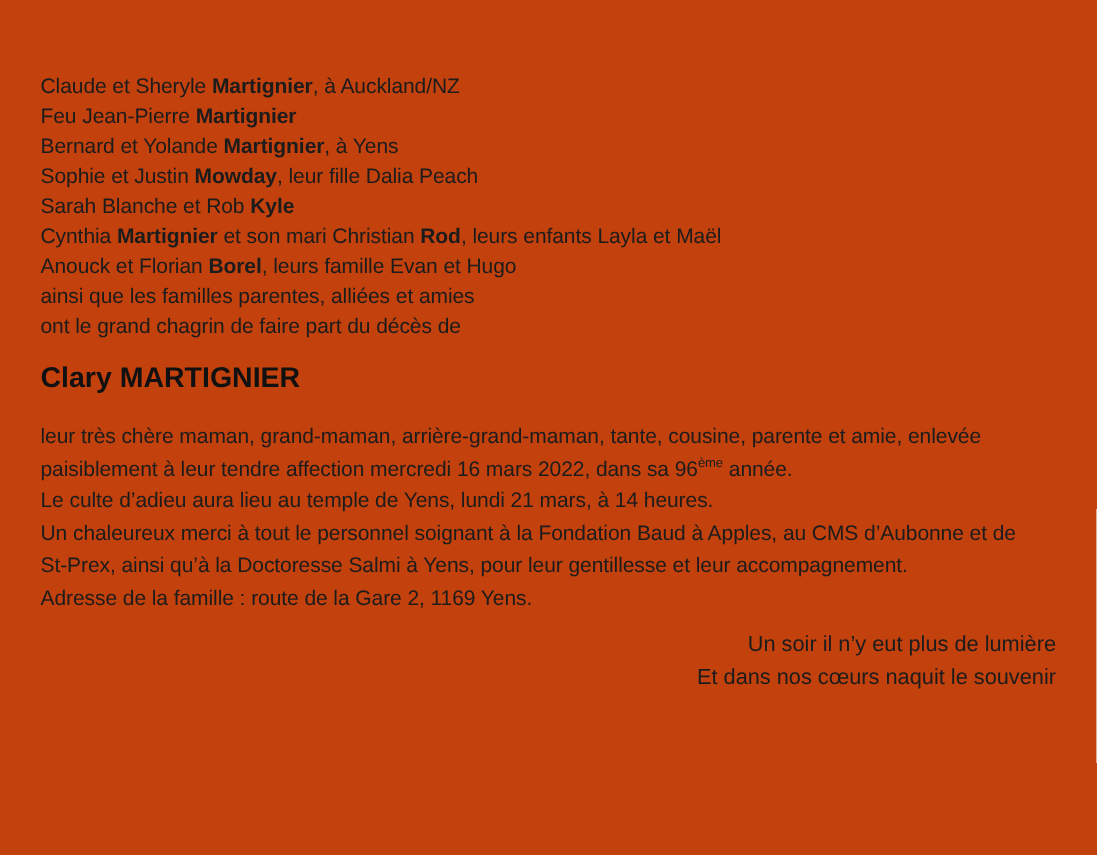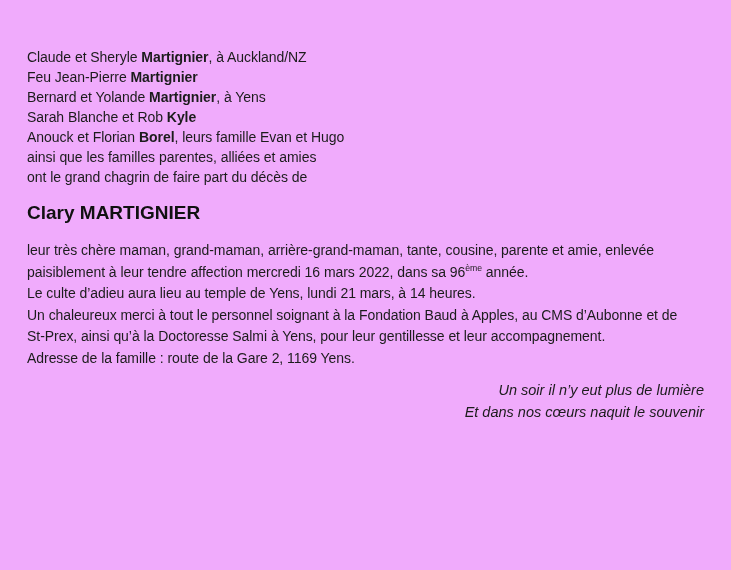--- a/index.html
+++ b/index.html
@@ -4,21 +4,21 @@
 <style>
   html, body {
     margin: 0;
     padding: 0;
     background: #ffffff;
   }
   .page {
     position: relative;
     width: 731px;
     height: 570px;
-    background: #f0abfc;
+    background: #c2410c;
     font-family: "Liberation Sans", sans-serif;
     color: #1c1c1c;
     overflow: hidden;
   }
   .content {
     padding: 47px 27px 0 27px;
   }
   .family-list div {
     font-size: 14px;
     line-height: 20px;
@@ -40,38 +40,39 @@
     letter-spacing: -0.05px;
     white-space: nowrap;
   }
   .epitaph {
     margin-top: 10px;
     text-align: right;
     padding-right: 0px;
   }
   .epitaph div {
     font-size: 14.5px;
-    font-style: italic;
     line-height: 22px;
     white-space: nowrap;
   }
   .b   { font-weight: 700; }
   .sup { font-size: 0.62em; vertical-align: super; line-height: 0; }
 </style>
 </head>
 <body>
 
 <div class="page">
   <div class="content">
 
     <div class="family-list">
       <div><span>Claude et Sheryle </span><span class="b">Martignier</span><span>, à Auckland/NZ</span></div>
       <div><span>Feu Jean-Pierre </span><span class="b">Martignier</span></div>
       <div><span>Bernard et Yolande </span><span class="b">Martignier</span><span>, à Yens</span></div>
+      <div><span>Sophie et Justin </span><span class="b">Mowday</span><span>, leur fille Dalia Peach</span></div>
       <div><span>Sarah Blanche et Rob </span><span class="b">Kyle</span></div>
+      <div><span>Cynthia </span><span class="b">Martignier</span><span> et son mari Christian </span><span class="b">Rod</span><span>, leurs enfants Layla et Maël</span></div>
       <div><span>Anouck et Florian </span><span class="b">Borel</span><span>, leurs famille Evan et Hugo</span></div>
       <div><span>ainsi que les familles parentes, alliées et amies</span></div>
       <div><span>ont le grand chagrin de faire part du décès de</span></div>
     </div>
 
     <div class="title">Clary MARTIGNIER</div>
 
     <div class="notice">
       <div><span>leur très chère maman, grand-maman, arrière-grand-maman, tante, cousine, parente et amie, enlevée</span></div>
       <div><span>paisiblement à leur tendre affection mercredi 16 mars 2022, dans sa 96</span><span class="sup">ème</span><span> année.</span></div>

